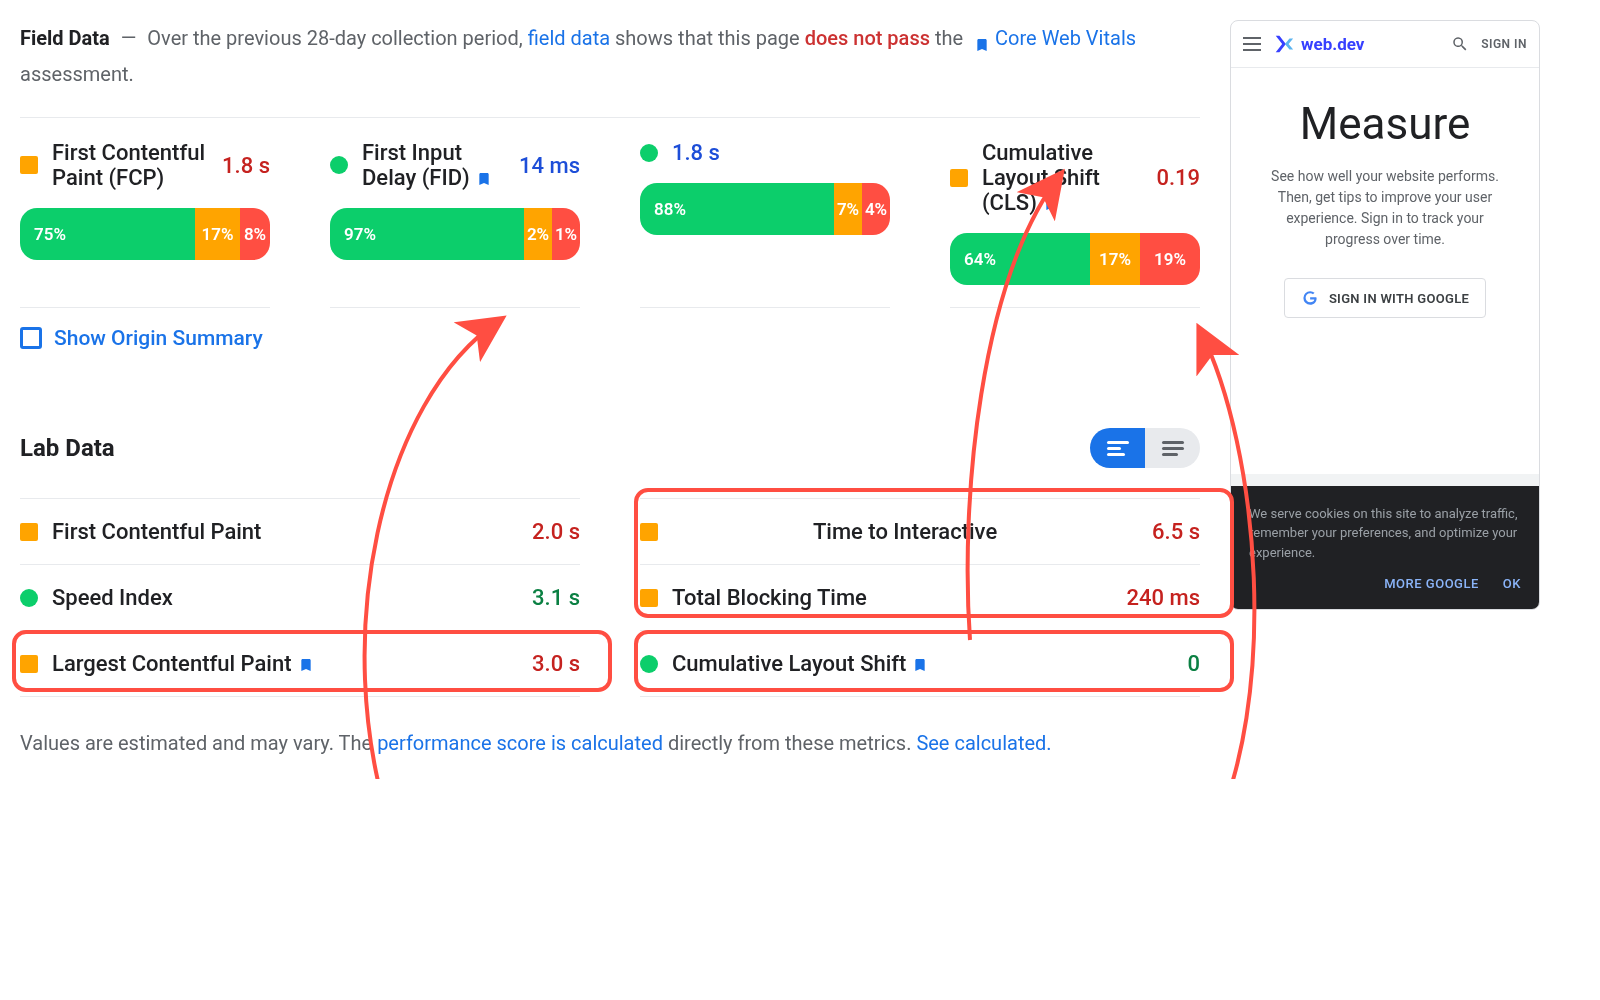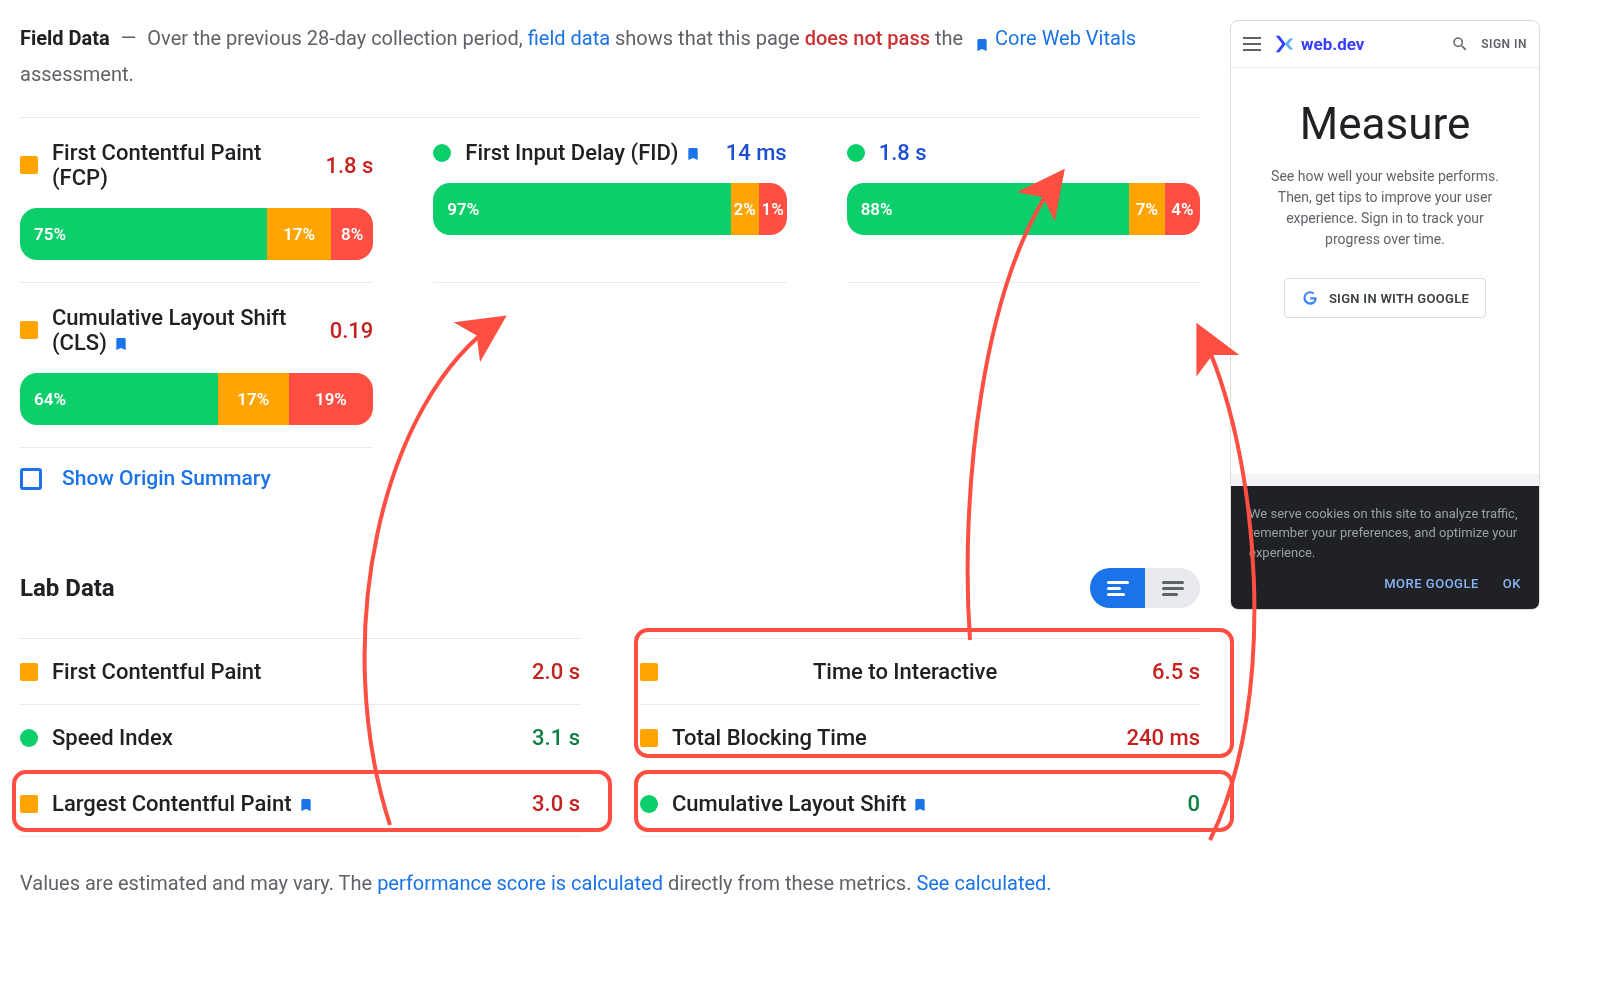--- a/index.html
+++ b/index.html
@@ -4,40 +4,40 @@
 <style>
 * { box-sizing: border-box; margin: 0; padding: 0; }
 body { font-family: -apple-system, BlinkMacSystemFont, 'Segoe UI', Roboto, sans-serif; background: #fff; color: #202124; padding: 20px; width: 1600px; position: relative; }
 .container { display: flex; gap: 30px; }
 .main { flex: 1; max-width: 1180px; }
 .header-line { font-size: 20px; color: #5f6368; line-height: 1.8; margin-bottom: 25px; }
 .header-line .bold { font-weight: 700; color: #202124; }
 .header-line .dash { margin: 0 6px; }
 .link { color: #1a73e8; }
 .fail { color: #cc3232; font-weight: 500; }
-.metrics-grid { display: grid; grid-template-columns: 1fr 1fr 1fr; gap: 0 60px; border-top: 1px solid #e8eaed; }
+.metrics-grid { display: grid; grid-template-columns: 1fr 1fr 1fr 1fr; gap: 0 60px; border-top: 1px solid #e8eaed; }
 .metric { border-bottom: 1px solid #e8eaed; padding: 22px 0; }
 .metric-row { display: flex; align-items: center; gap: 14px; }
 .dot { width: 18px; height: 18px; flex-shrink: 0; }
 .dot.sq { border-radius: 2px; }
 .dot.ci { border-radius: 50%; }
 .dot.green { background: #0cce6b; }
 .dot.orange { background: #ffa400; }
 .metric-name { font-size: 22px; font-weight: 500; color: #202124; flex: 1; }
 .metric-value { font-size: 22px; font-weight: 500; }
 .metric-value.green { color: #1d4ed8; }
 .metric-value.orange { color: #c5221f; }
 .bookmark { display: inline-block; width: 16px; height: 20px; margin-left: 6px; vertical-align: middle; }
 .bookmark svg { width: 100%; height: 100%; fill: #1a73e8; }
 .dist { display: flex; margin-top: 18px; height: 52px; border-radius: 17px; overflow: hidden; font-size: 17px; font-weight: 600; color: #fff; }
 .dist-seg { display: flex; align-items: center; padding: 0 14px; }
 .dist-seg.g { background: #0cce6b; }
 .dist-seg.o { background: #ffa400; justify-content: center; }
 .dist-seg.r { background: #ff4e42; justify-content: center; }
-.origin-row { display: flex; align-items: flex-end; gap: 20px; padding: 18px 0; }
+.origin-row { display: flex; align-items: center; gap: 12px; padding: 18px 0; }
 .checkbox { width: 22px; height: 22px; border: 3px solid #1a73e8; border-radius: 3px; }
 .origin-label { color: #1a73e8; font-size: 21px; font-weight: 500; }
 .lab-section { margin-top: 60px; }
 .lab-header { display: flex; align-items: center; justify-content: space-between; margin-bottom: 30px; }
 .lab-title { font-size: 24px; font-weight: 700; }
 .view-toggle { display: flex; border-radius: 20px; overflow: hidden; height: 40px; }
 .toggle-btn { width: 55px; display: flex; align-items: center; justify-content: center; cursor: pointer; }
 .toggle-btn.active { background: #1a73e8; }
 .toggle-btn.inactive { background: #e8eaed; }
 .toggle-lines { display: flex; flex-direction: column; gap: 3px; }

